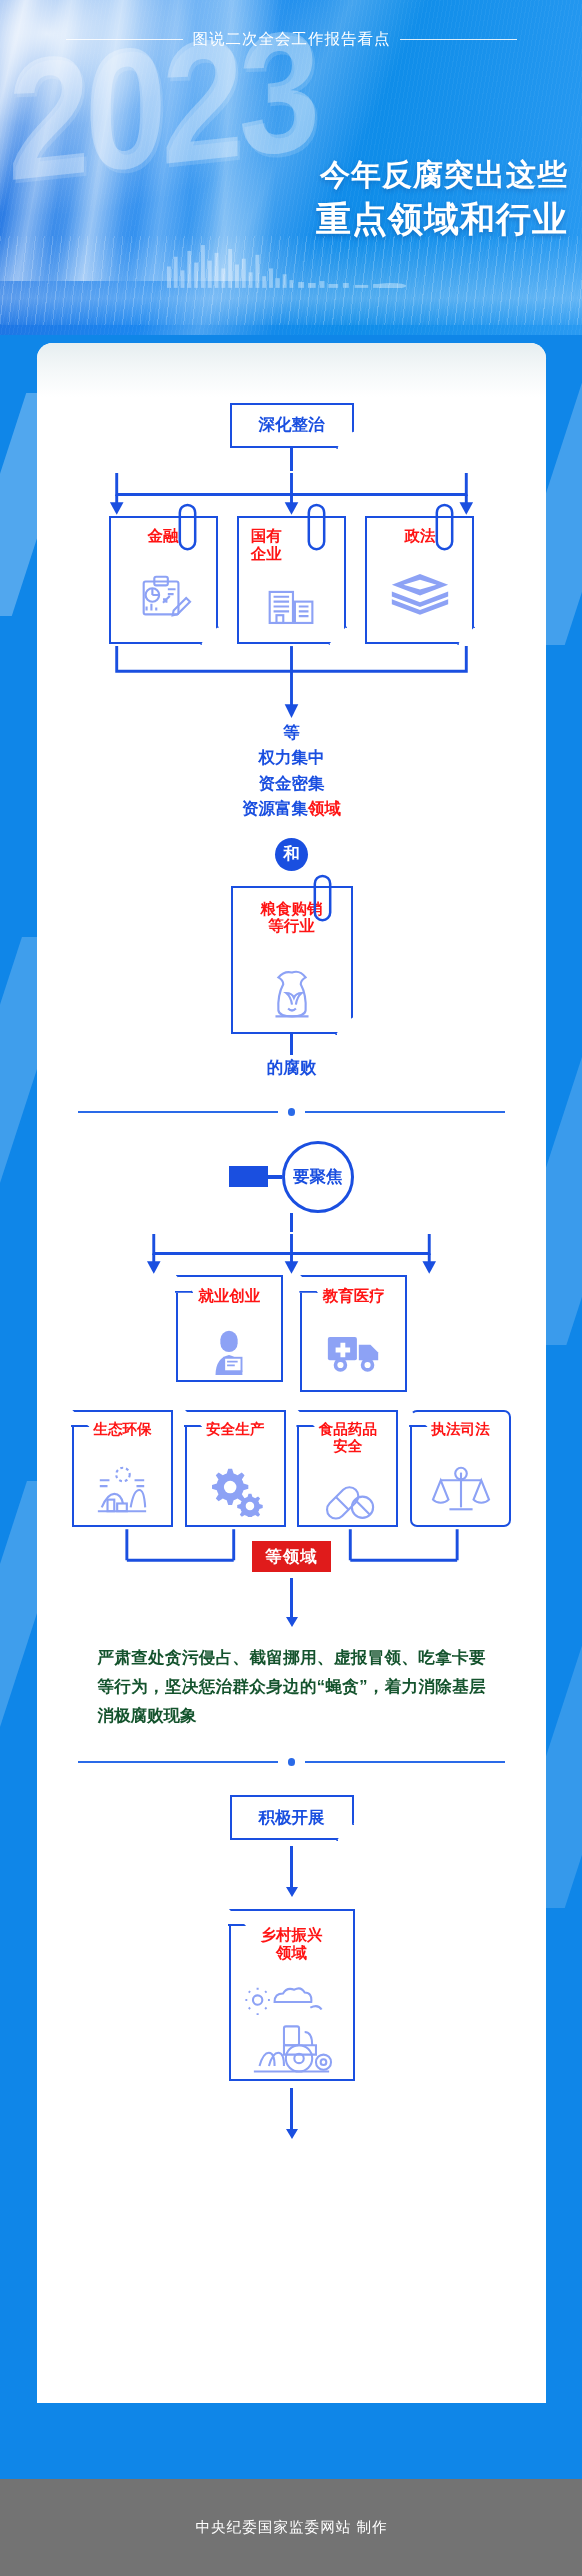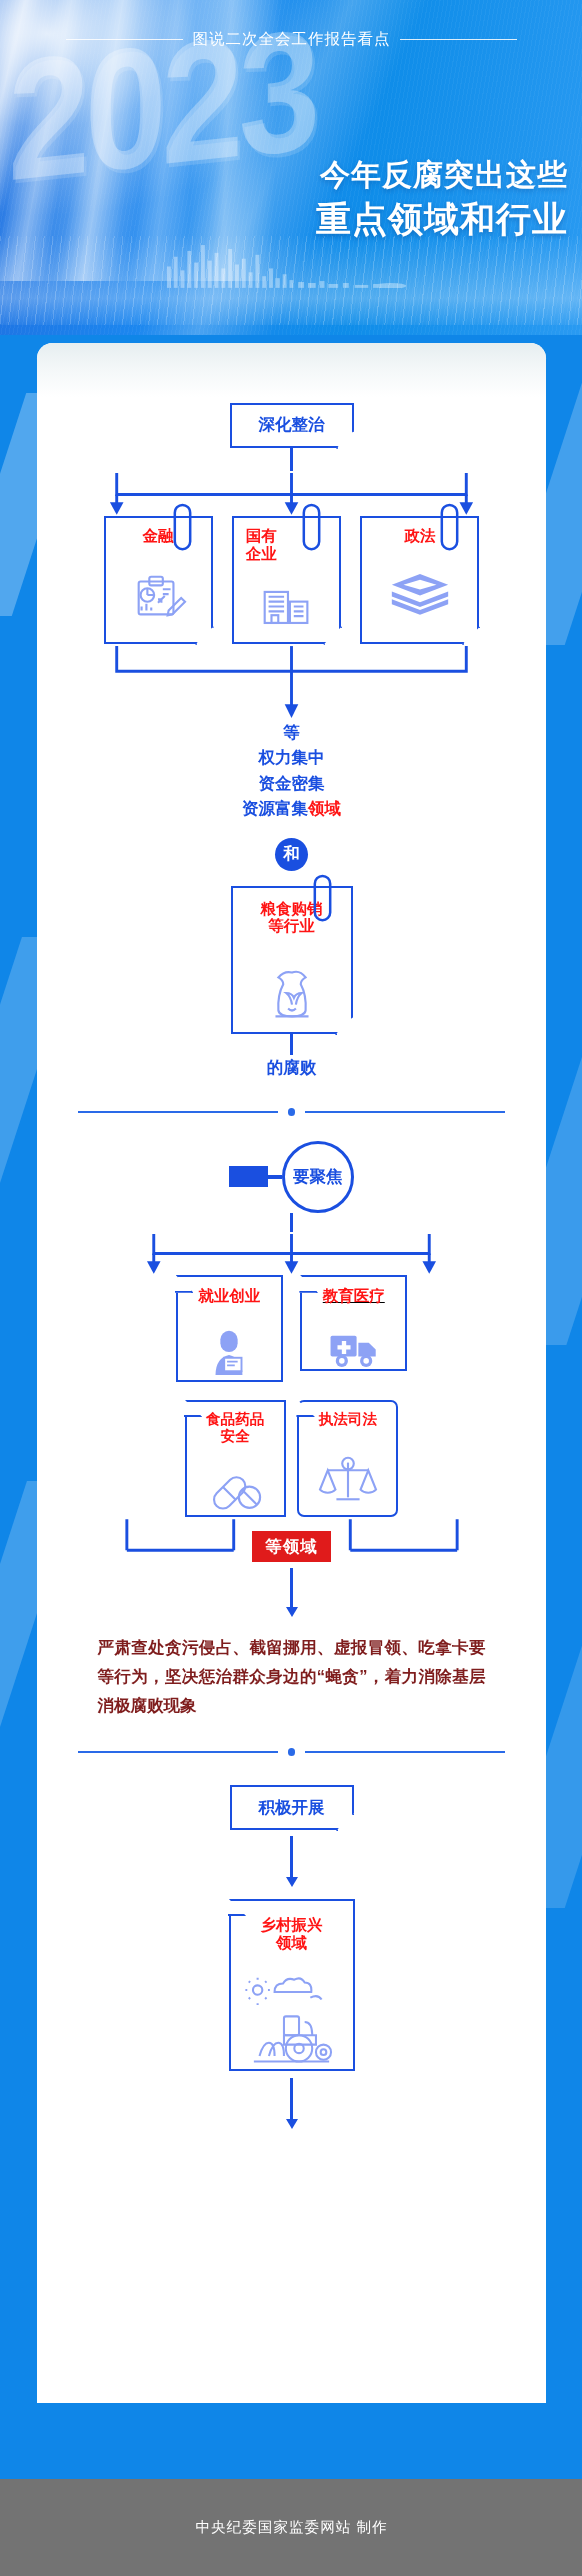--- a/index.html
+++ b/index.html
@@ -210,21 +210,21 @@
     display:flex; align-items:center; justify-content:center;
     color:#1a4fe0; font-weight:bold; font-size:16.5px;
   }
 
   .deng-badge {
     background:#e01b1b; color:#ffffff; font-weight:bold; font-size:16.5px;
     padding: 4.9px 13.6px; letter-spacing:1px;
   }
 
   .para {
-    width: 388px; color:#7f1d1d; font-weight:bold; font-size:16.5px;
+    width: 388px; color:#14532d; font-weight:bold; font-size:16.5px;
     line-height: 1.75; text-align: justify; text-align-last: left;
   }
 
   .final-text { color:#1a4fe0; font-weight:bold; font-size:18.4px; letter-spacing:0.5px; }
 
   .footer {
     position:absolute; left:0; bottom:0; width:583px; height:97px;
     background:#737373; display:flex; align-items:center; justify-content:center;
   }
   .footer span { color:#ffffff; font-size:14.6px; letter-spacing:1px; }
@@ -360,21 +360,21 @@
               <g class="icon-stroke">
                 <rect x="10" y="6" width="24" height="32"></rect>
                 <rect x="36" y="16" width="18" height="22"></rect>
                 <path d="M14 11 h16 M14 16 h16 M14 21 h16 M14 26 h16"></path>
                 <path d="M40 21 h10 M40 26 h10 M40 31 h10"></path>
                 <rect x="17" y="30" width="7" height="8"></rect>
               </g>
             </svg>
           </div>
 
-          <div class="card corner-br" style="width:119px; height:128px;">
+          <div class="card corner-br" style="width:109px; height:128px;">
             <svg class="clip" viewBox="0 0 26 56">
               <path d="M13 3 a8 8 0 0 1 8 8 v30 a8 8 0 0 1 -16 0 v-30 a8 8 0 0 1 8 -8 z" fill="none" stroke="#1a4fe0" stroke-width="2.6"></path>
             </svg>
             <div class="card-title">政法</div>
             <svg class="card-icon" width="68" height="49" viewBox="0 0 70 50">
               <g class="icon-fill">
                 <path d="M35 6 L64 17 L35 28 L6 17 z"></path>
                 <path d="M6 24 L35 35 L64 24 L64 29 L35 40 L6 29 z"></path>
                 <path d="M6 32 L35 43 L64 32 L64 37 L35 48 L6 37 z"></path>
               </g>
@@ -462,39 +462,66 @@
             <div class="card-title">就业创业</div>
             <svg class="card-icon" width="52" height="50" viewBox="0 0 54 52">
               <g class="icon-fill">
                 <path d="M27 4 a9 9 0 0 1 9 9 v4 a9 9 0 0 1 -18 0 v-4 a9 9 0 0 1 9 -9z"></path>
                 <path d="M13 50 q0 -18 14 -21 q14 3 14 21 z"></path>
               </g>
               <rect x="22" y="32" width="18" height="14" fill="#ffffff" stroke="#8da2f5" stroke-width="2"></rect>
               <path d="M25 36 h11 M25 40 h8" stroke="#8da2f5" stroke-width="1.8"></path>
             </svg>
           </div>
-          <div class="card corner-tl" style="width:107px; height:96px;text-decoration:underline;">
+          <div class="card corner-tl" style="width:107px; height:117px;">
             <div class="card-title">教育医疗</div>
             <svg class="card-icon" width="60" height="47" viewBox="0 0 62 48">
               <g class="icon-fill">
                 <rect x="4" y="10" width="30" height="24" rx="2"></rect>
                 <path d="M36 18 h12 l8 8 v8 h-20 z"></path>
                 <circle cx="17" cy="39" r="7"></circle>
                   <circle cx="45" cy="39" r="7"></circle>
               </g>
               <circle cx="17" cy="39" r="3.2" fill="#ffffff"></circle>
                 <circle cx="45" cy="39" r="3.2" fill="#ffffff"></circle>
               <path d="M17 16 h5 v5 h5 v5 h-5 v5 h-5 v-5 h-5 v-5 h5 z" fill="#ffffff"></path>
             </svg>
           </div>
         </div>
 
         <div style="height:17.5px"></div>
 
         <div class="row3" style="gap:11.7px">
+          <div class="card corner-tl" style="width:101px; height:117px;">
+            <div class="card-title" style="font-size:14.6px;">生态环保</div>
+            <svg class="card-icon" width="60" height="56" viewBox="0 0 62 58">
+              <g class="icon-stroke" stroke-width="2">
+                <circle cx="32" cy="14" r="7" stroke-dasharray="3 3"></circle>
+                <path d="M8 20 h10 M8 26 h8 M44 20 h10 M46 26 h8"></path>
+                <path d="M10 48 q6 -14 13 -14 q7 0 9 10"></path>
+                <path d="M40 48 q3 -18 9 -18 q5 0 6 18"></path>
+                <rect x="16" y="40" width="7" height="12"></rect>
+                <rect x="26" y="44" width="10" height="8"></rect>
+                <path d="M6 52 h50"></path>
+              </g>
+            </svg>
+          </div>
+          <div class="card corner-tl" style="width:101px; height:117px;">
+            <div class="card-title" style="font-size:14.6px;">安全生产</div>
+            <svg class="card-icon" width="60" height="56" viewBox="0 0 62 58">
+              <g class="icon-fill">
+                <path d="M24 8 l4 0 l1.6 5 a13 13 0 0 1 4 1.7 l4.4 -2.8 l2.9 2.9 l-2.8 4.4 a13 13 0 0 1 1.7 4 l5 1.6 l0 4 l-5 1.6 a13 13 0 0 1 -1.7 4 l2.8 4.4 l-2.9 2.9 l-4.4 -2.8 a13 13 0 0 1 -4 1.7 l-1.6 5 l-4 0 l-1.6 -5 a13 13 0 0 1 -4 -1.7 l-4.4 2.8 l-2.9 -2.9 l2.8 -4.4 a13 13 0 0 1 -1.7 -4 l-5 -1.6 l0 -4 l5 -1.6 a13 13 0 0 1 1.7 -4 l-2.8 -4.4 l2.9 -2.9 l4.4 2.8 a13 13 0 0 1 4 -1.7 z"></path>
+              </g>
+              <circle cx="26" cy="27" r="6.5" fill="#ffffff"></circle>
+              <g class="icon-fill">
+                <path d="M45 34 l3 0 l1.1 3.4 a9 9 0 0 1 2.8 1.2 l3 -1.9 l2.1 2.1 l-1.9 3 a9 9 0 0 1 1.2 2.8 l3.4 1.1 l0 3 l-3.4 1.1 a9 9 0 0 1 -1.2 2.8 l1.9 3 l-2.1 2.1 l-3 -1.9 a9 9 0 0 1 -2.8 1.2 l-1.1 3.4 l-3 0 l-1.1 -3.4 a9 9 0 0 1 -2.8 -1.2 l-3 1.9 l-2.1 -2.1 l1.9 -3 a9 9 0 0 1 -1.2 -2.8 l-3.4 -1.1 l0 -3 l3.4 -1.1 a9 9 0 0 1 1.2 -2.8 l-1.9 -3 l2.1 -2.1 l3 1.9 a9 9 0 0 1 2.8 -1.2 z"></path>
+              </g>
+              <circle cx="46.5" cy="46.5" r="4.4" fill="#ffffff"></circle>
+            </svg>
+          </div>
           <div class="card corner-tl" style="width:101px; height:117px;">
             <div class="card-title" style="font-size:14.6px;">
               <div>食品药品</div>
               <div>安全</div>
             </div>
             <svg class="card-icon" width="56" height="43" viewBox="0 0 58 44">
               <g class="icon-stroke" stroke-width="2.4">
                 <path d="M10 26 L24 12 a9 9 0 0 1 13 13 L23 39 a9 9 0 0 1 -13 -13 z"></path>
                 <path d="M16.5 19.5 L30 33"></path>
                 <circle cx="44" cy="30" r="11"></circle>

